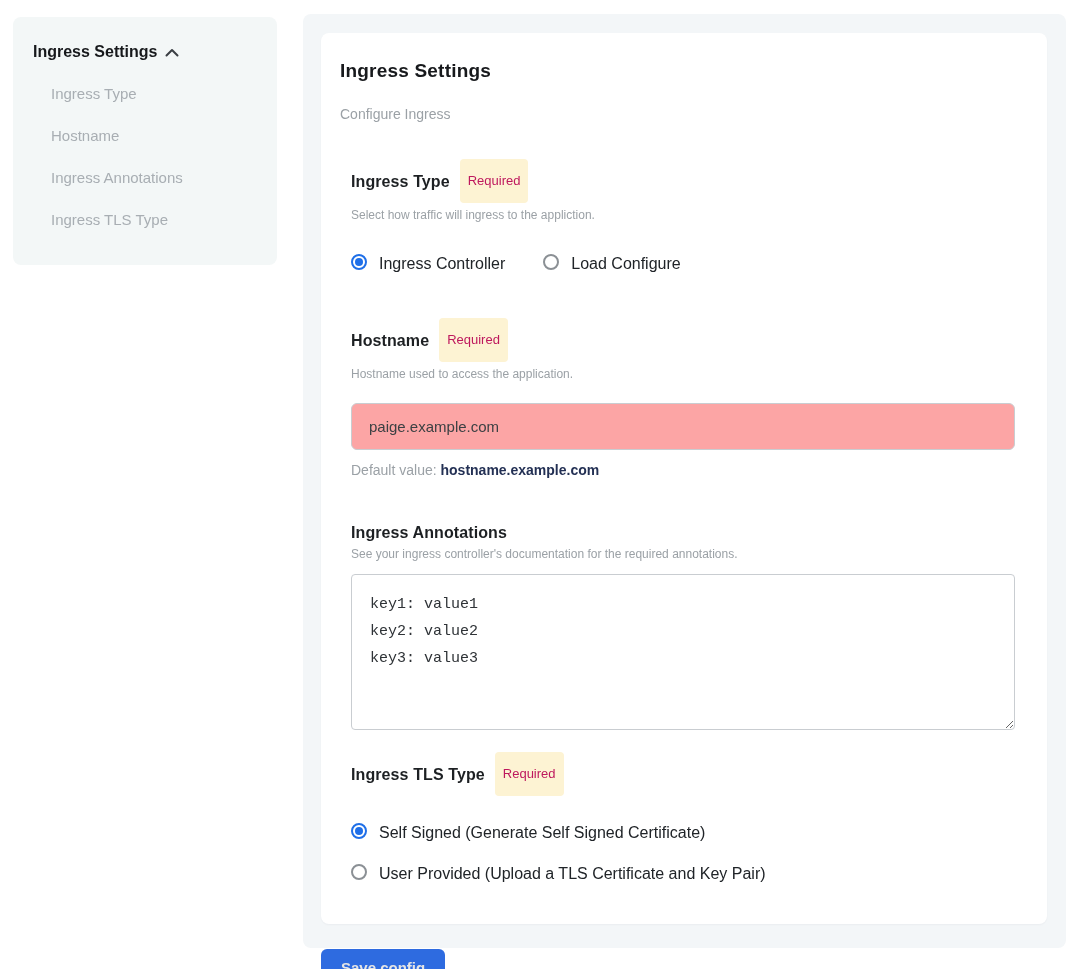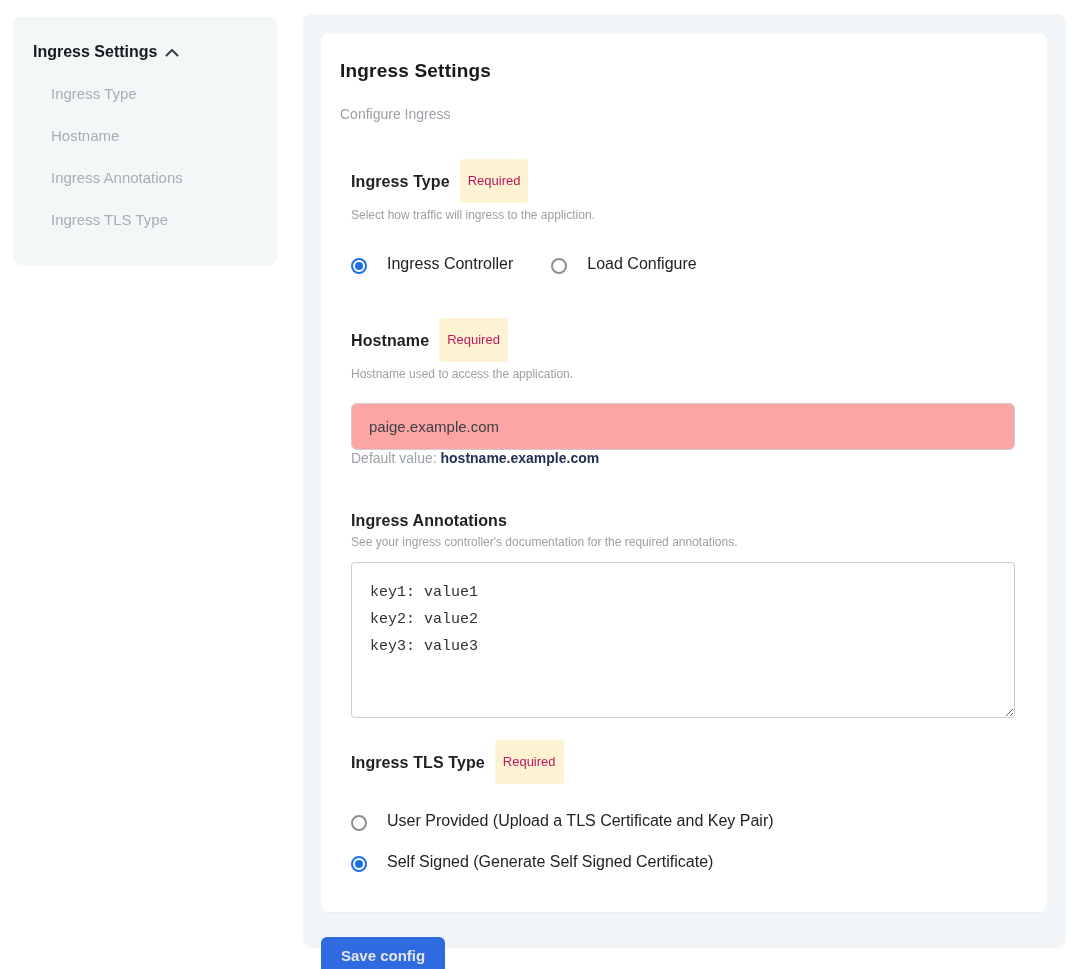--- a/index.html
+++ b/index.html
@@ -81,21 +81,21 @@
     color: #9ba1a6;
   }
 
   .sec-type    { margin-top: 36px; }
   .sec-host    { margin-top: 44px; }
   .sec-annot   { margin-top: 44px; }
   .sec-tls     { margin-top: 22px; }
 
   
   .radio-row { margin-top: 30px; display: flex; align-items: center; gap: 38px; }
-  .radio-option { display: flex; align-items: flex-end; gap: 20px; cursor: pointer; }
+  .radio-option { display: flex; align-items: flex-start; gap: 12px; cursor: pointer; }
   .radio {
     width: 16px; height: 16px; flex: 0 0 16px;
     border: 2px solid #8b9095;
     border-radius: 50%;
     background: #fff;
     position: relative;
   }
   .radio.checked { border-color: #1f6fe8; }
   .radio.checked::after {
     content: "";
@@ -116,21 +116,21 @@
     border: 1px solid #c9cdd1;
     border-radius: 6px;
     padding: 0 17px;
     font-family: "Liberation Sans", "DejaVu Sans", sans-serif;
     font-size: 15px;
     color: #3c4043;
     background: #fca5a5;
     outline: none;
   }
   .default-note {
-    margin-top: 0;
+    margin-top: 12px;
     font-size: 14px; line-height: 17px;
     color: #9ba1a6;
   }
   .default-note b { color: #233054; font-weight: 700; }
 
   
   .annotations-textarea {
     display: block;
     margin-top: 11px;
     width: 100%;
@@ -228,27 +228,27 @@
 key3: value3</textarea>
       </section>
 
       <section class="sec-tls">
         <div class="section-label-row">
           <span class="section-label">Ingress TLS Type</span>
           <span class="badge">Required</span>
         </div>
         <div class="radio-stack">
           <label class="radio-option">
+            <span class="radio checked"></span>
+            <span class="radio-label">Self Signed (Generate Self Signed Certificate)</span>
+          </label>
+          <label class="radio-option">
             <span class="radio"></span>
             <span class="radio-label">User Provided (Upload a TLS Certificate and Key Pair)</span>
           </label>
-          <label class="radio-option">
-            <span class="radio checked"></span>
-            <span class="radio-label">Self Signed (Generate Self Signed Certificate)</span>
-          </label>
         </div>
       </section>
 
     </div>
   </div>
 
   <button class="save-btn">Save config</button>
 </main>
 
 </body></html>

